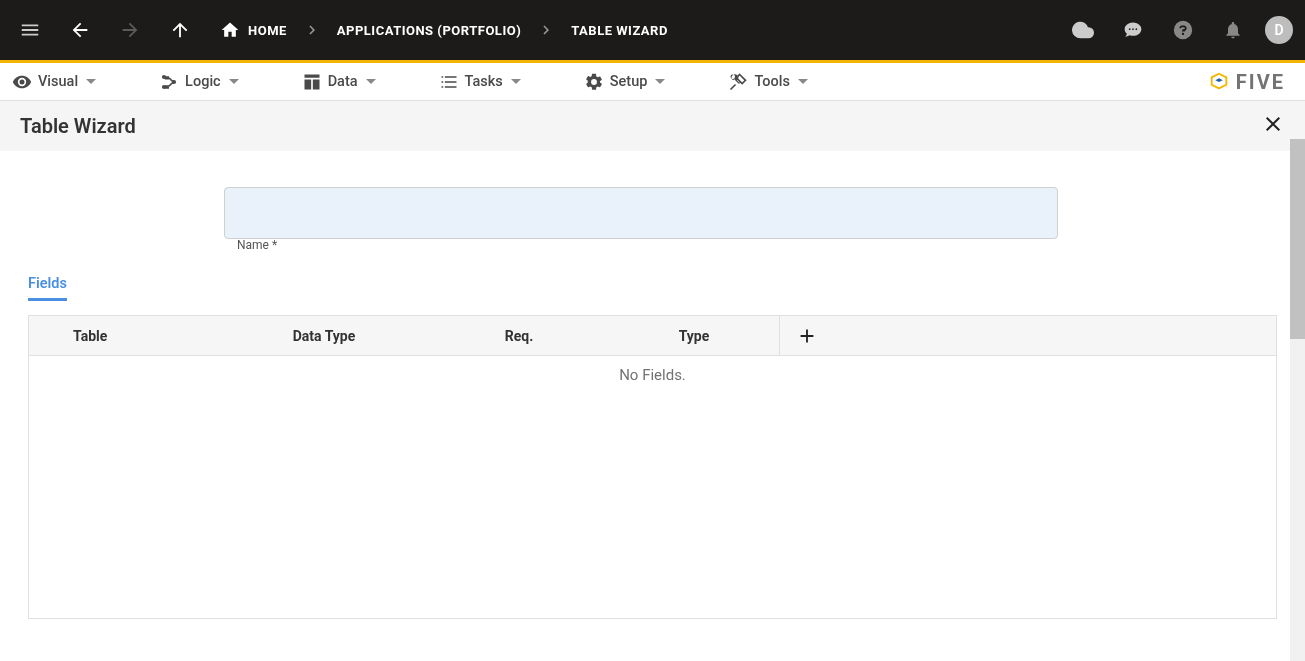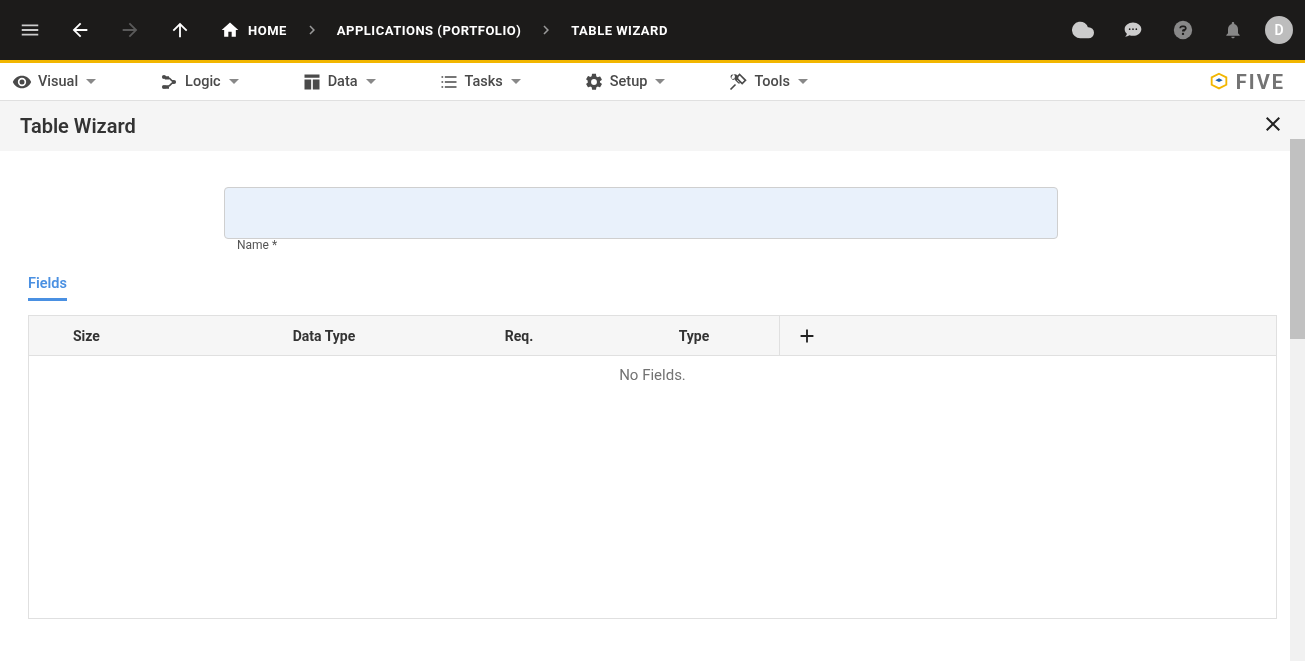--- a/index.html
+++ b/index.html
@@ -318,21 +318,21 @@
     <div class="input-field">
       <label>Name *</label>
       <input type="text" value="" style="">
     </div>
   </div>
 
   <div class="fields-tab">
     <div class="tab">Fields</div>
     <div class="grid-wrap">
       <div class="grid-head">
-        <div class="gh-cell c-name">Size</div>
+        <div class="gh-cell c-name">Table</div>
         <div class="gh-cell c-type">Data Type</div>
         <div class="gh-cell c-req">Req.</div>
         <div class="gh-cell c-size">Type</div>
         <div class="gh-cell c-add">
           <svg width="22" height="22" viewBox="0 0 24 24">
               <path fill="#222" d="M19 13h-6v6h-2v-6H5v-2h6V5h2v6h6v2z"></path>
             </svg>
         </div>
       </div>
       <div class="grid-body">

